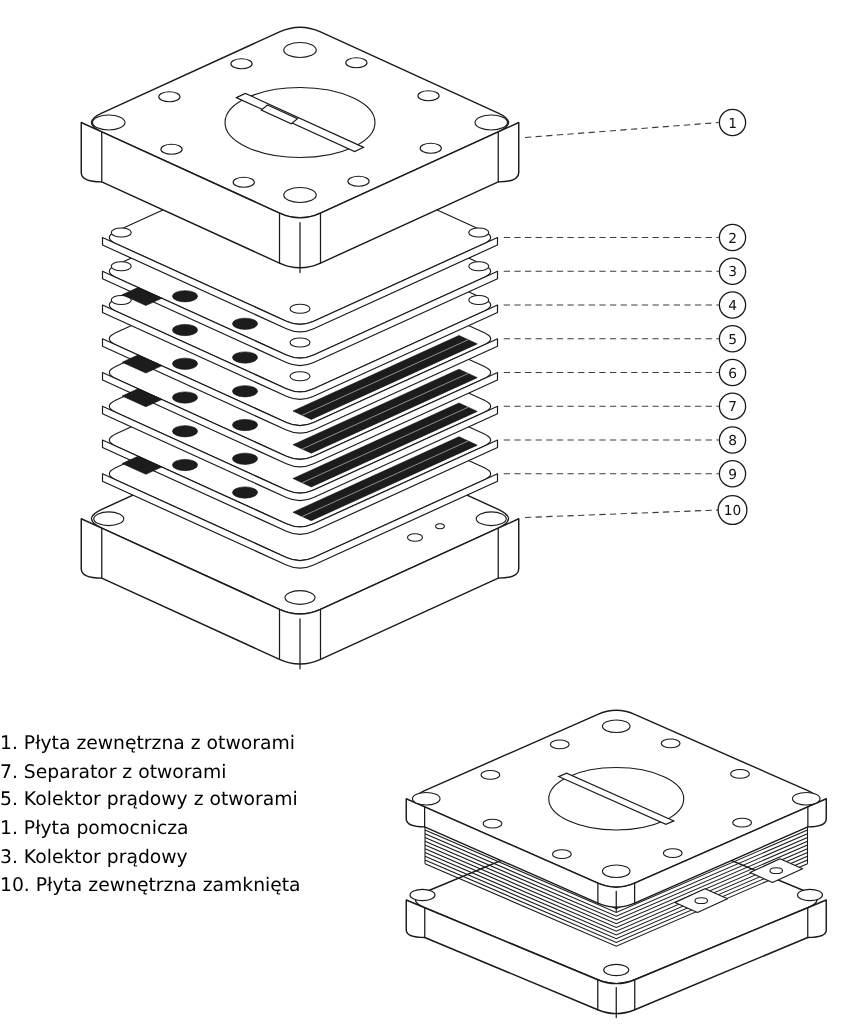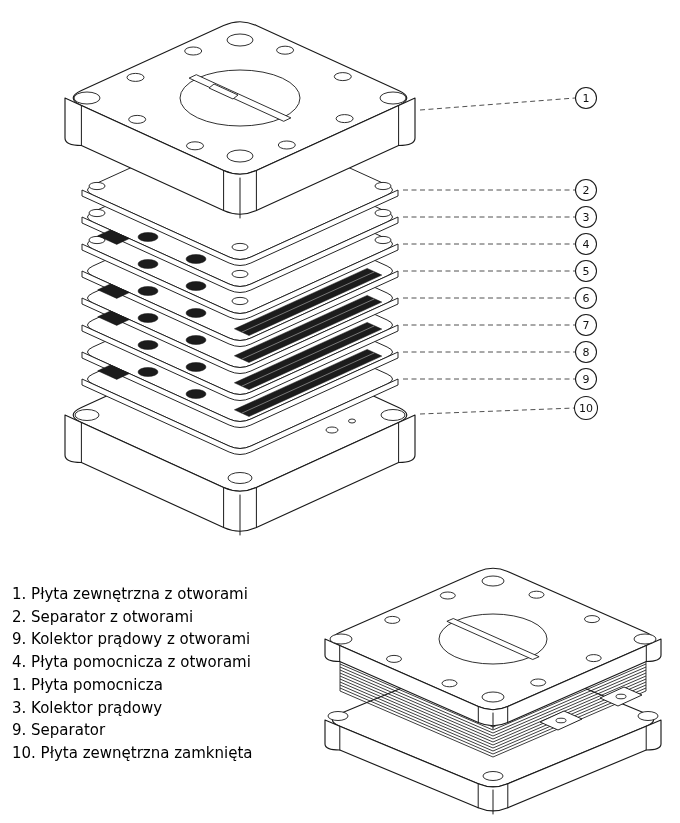--- a/index.html
+++ b/index.html
@@ -9,21 +9,21 @@
   .pl{fill:#ffffff;stroke:#1a1a1a;stroke-width:1.15;stroke-linejoin:round}
   .pl-thin{fill:#ffffff;stroke:#1a1a1a;stroke-width:0.95;stroke-linejoin:round}
   .edge{fill:none;stroke:#1a1a1a;stroke-width:1;stroke-linejoin:round;stroke-linecap:round}
   .hole{fill:#ffffff;stroke:#1a1a1a;stroke-width:0.9}
   .dark{fill:#1c1c1c;stroke:#111;stroke-width:0.5}
   .hatchline{stroke:#8f8f8f;stroke-width:0.8;fill:none}
   .leader{stroke:#3c3c3c;stroke-width:0.9;stroke-dasharray:5 3.5;fill:none}
   .callout-circle{fill:#fff;stroke:#1a1a1a;stroke-width:1.05}
   .callout-num{font-size:11px;fill:#111;text-anchor:middle;font-family:"DejaVu Sans",sans-serif}
   .thinline{stroke:#1a1a1a;stroke-width:0.85;fill:none}
-  .legend{position:absolute;left:12px;top:583px;font-size:15px;line-height:22.7px;color:#000}
+  .legend{position:absolute;left:0;top:583px;font-size:15px;line-height:22.7px;color:#000}
   .legend div{white-space:nowrap}
 </style>
 </head>
 <body>
 
 <div class="stage">
 <svg width="680" height="823" viewBox="0 0 680 823">
 
   <g>
 
@@ -260,21 +260,19 @@
         <ellipse class="hole" cx="447.8" cy="595.5" rx="7.5" ry="3.5"></ellipse>
       </g>
       <ellipse class="hole" cx="493" cy="639" rx="54" ry="25"></ellipse>
       <path class="hole" d="M446.9,621.3 L453.3,618.5 L539.1,656.7 L532.7,659.5 Z"></path>
     </g>
   </g>
 </svg>
 
   <div class="legend">
     <div>1. Płyta zewnętrzna z otworami</div>
-    <div>2. Separator z otworami</div>
-    <div>9. Kolektor prądowy z otworami</div>
-    <div>4. Płyta pomocnicza z otworami</div>
+    <div>7. Separator z otworami</div>
+    <div>5. Kolektor prądowy z otworami</div>
     <div>1. Płyta pomocnicza</div>
     <div>3. Kolektor prądowy</div>
-    <div>9. Separator</div>
     <div>10. Płyta zewnętrzna zamknięta</div>
   </div>
 </div>
 
 </body></html>

